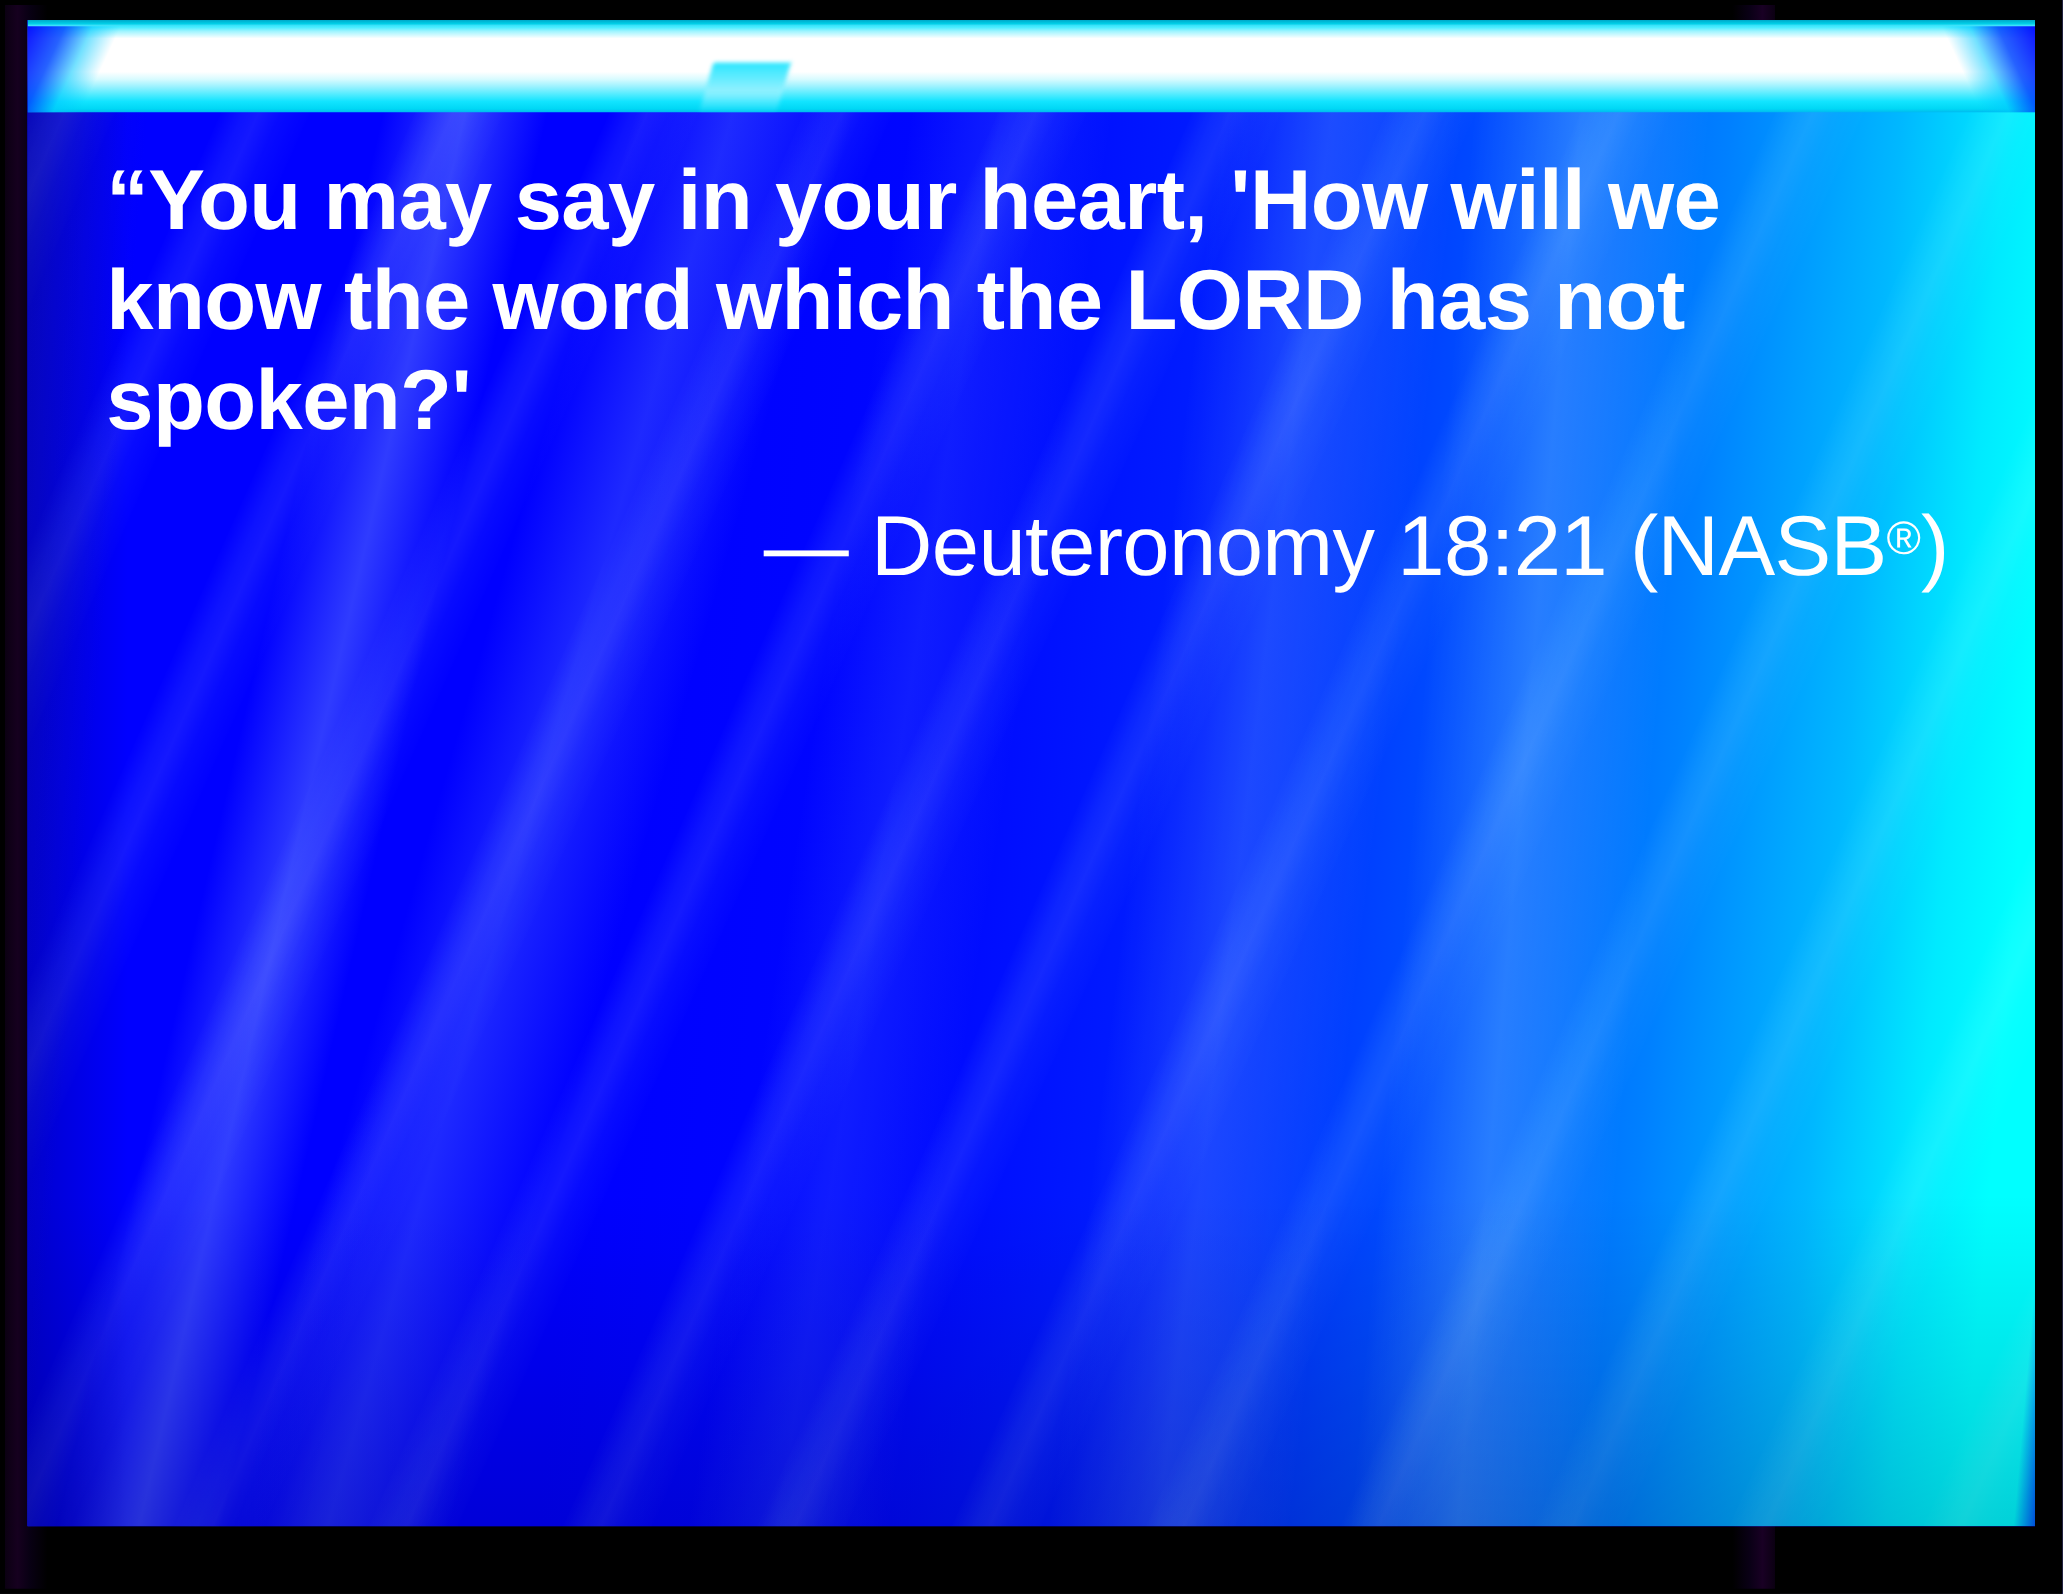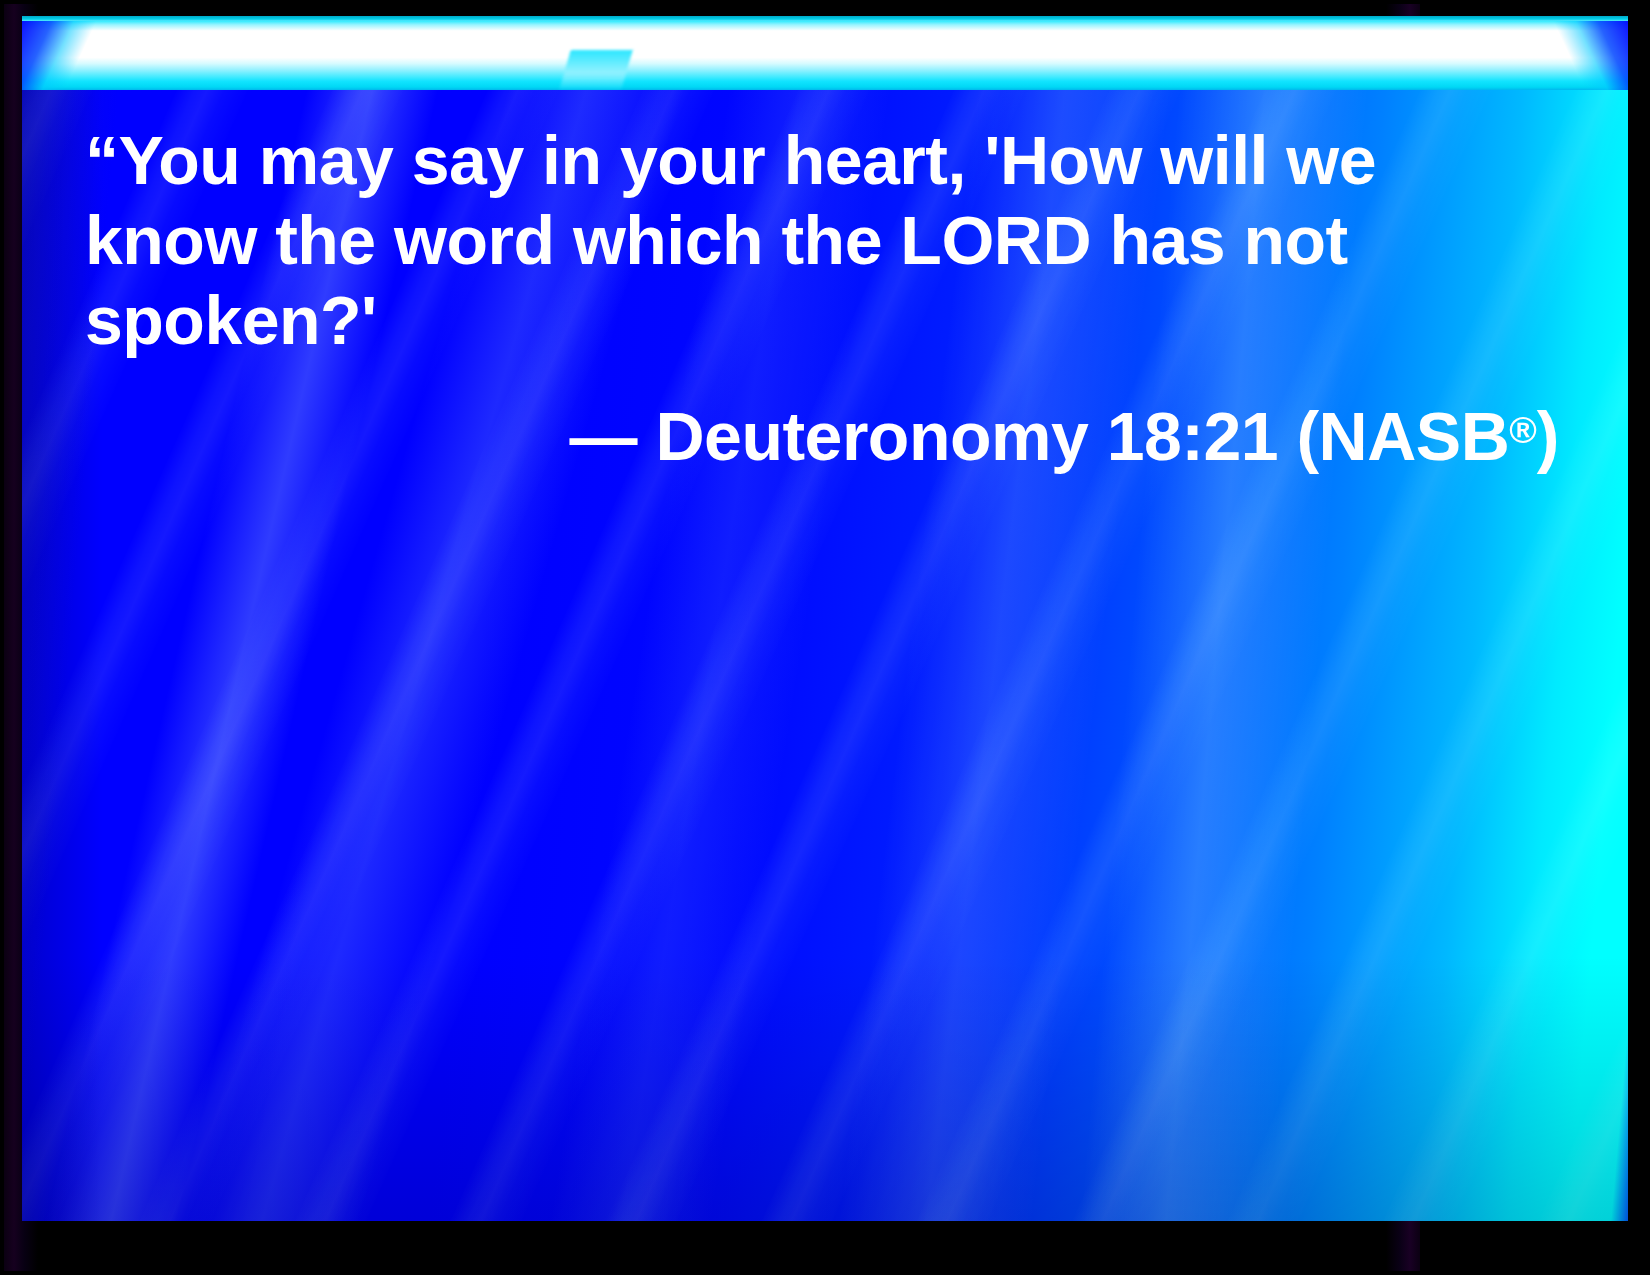--- a/index.html
+++ b/index.html
@@ -168,21 +168,21 @@
     font-size: 68px;
     font-weight: bold;
     line-height: 80px;
     color: #ffffff;
     white-space: normal;
   }
 
   #verse-attribution {
     margin-top: 30px;
     font-size: 68px;
-    font-weight: bold;
+    font-weight: normal;
     line-height: 80px;
     color: #ffffff;
     text-align: right;
     padding-right: 6px;
     white-space: nowrap;
   }
   #verse-attribution .reg {
     font-size: 0.55em;
     vertical-align: 0.45em;
     letter-spacing: 0;

